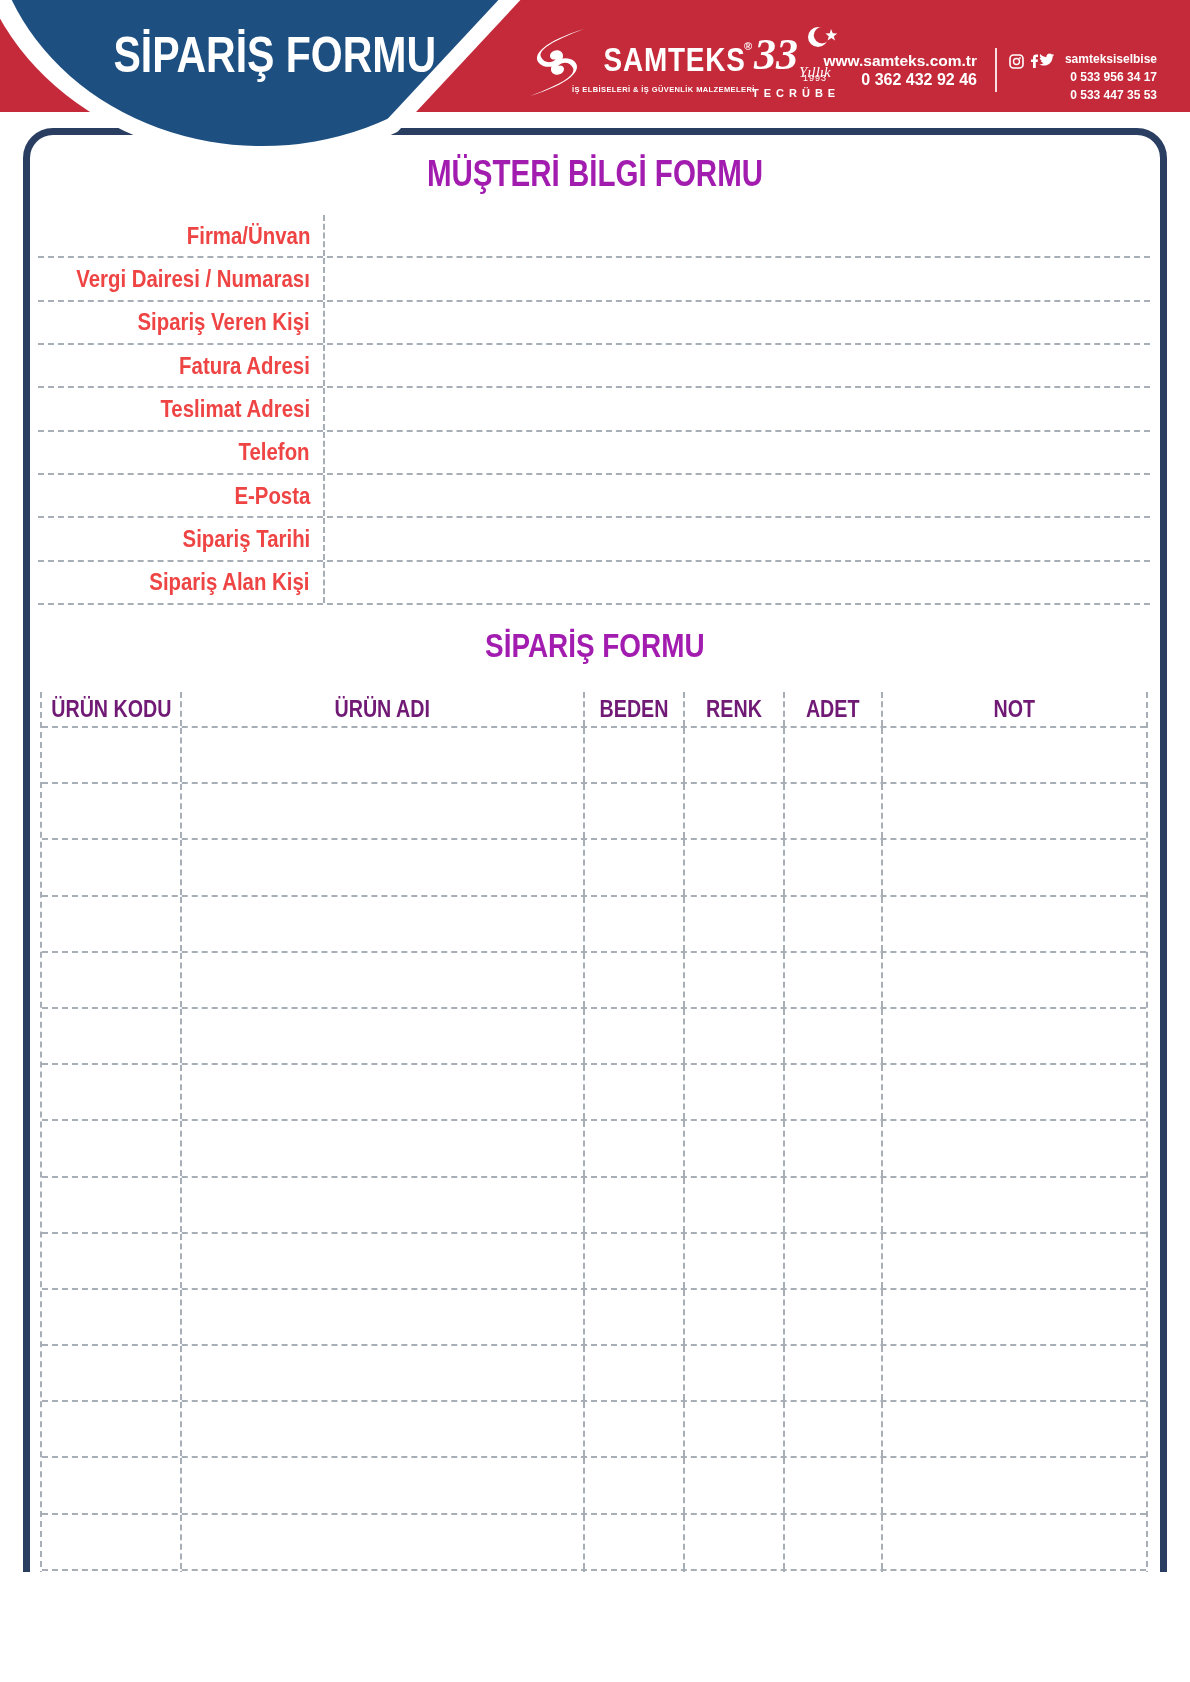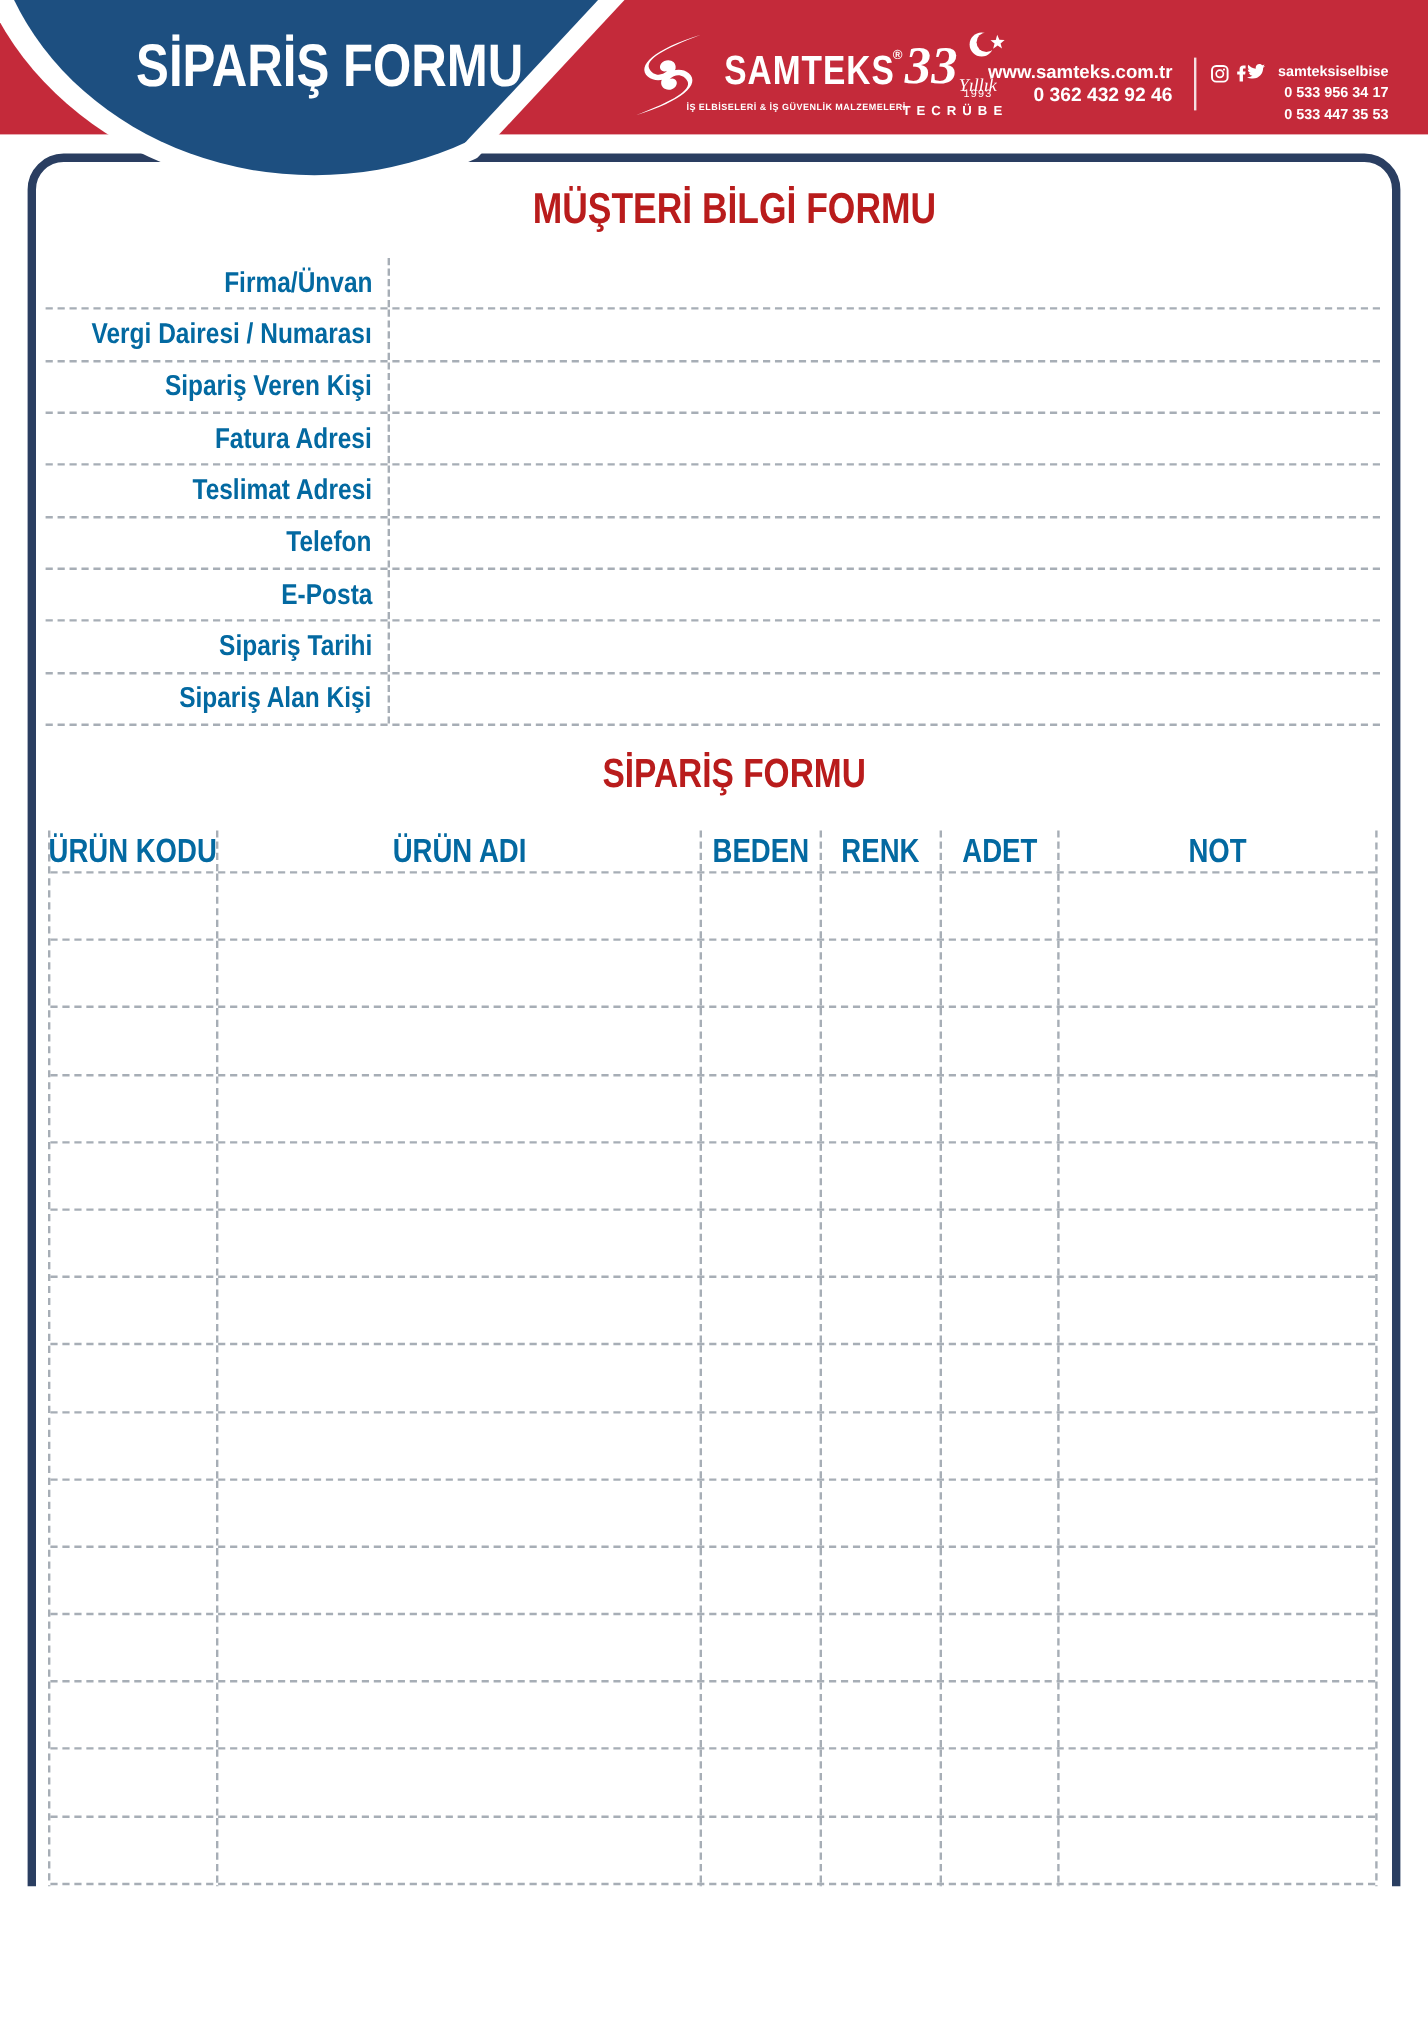--- a/index.html
+++ b/index.html
@@ -26,42 +26,42 @@
   #contact-left{right:213px;top:51px;text-align:right;line-height:19px;}
   #contact-left .l1{font-size:15.5px;font-weight:bold;}
   #contact-left .l2{font-size:16px;font-weight:bold;}
   #contact-divider{left:995px;top:48px;width:2px;height:44px;background:rgba(255,255,255,0.85);z-index:4;}
   #contact-right{right:33px;top:50px;text-align:right;line-height:18px;font-size:12px;font-weight:bold;}
 
   
   #form-frame{left:23px;top:128px;width:1144px;height:1535px;box-sizing:border-box;
       border:7px solid #2a3e61;border-radius:30px;z-index:1;background:transparent;}
 
-  .section-title{width:1144px;left:40px;text-align:center;color:#b91c1c;font-weight:bold;z-index:2;}
+  .section-title{width:1144px;left:23px;text-align:center;color:#a21caf;font-weight:bold;z-index:2;}
   #customer-title{top:153px;font-size:36px;}
   #order-title{top:626px;font-size:34px;}
 
   
   #customer-rows{left:38px;top:215px;width:1112px;z-index:2;}
   .c-row{display:flex;height:43.35px;box-sizing:border-box;border-bottom:2px dashed #a7aeb6;}
   .c-label{width:285px;box-sizing:border-box;padding-right:13px;display:flex;align-items:center;
-      justify-content:flex-end;font-size:24px;font-weight:bold;color:#0369a1;}
+      justify-content:flex-end;font-size:24px;font-weight:bold;color:#ef4444;}
   .c-value{flex:1;box-sizing:border-box;border-left:2px dashed #a7aeb6;}
 
   
   #order-table{left:40px;top:692px;width:1108px;box-sizing:border-box;z-index:2;
       border-left:2px dashed #a7aeb6;border-right:2px dashed #a7aeb6;}
   .t-row{display:grid;grid-template-columns:140px 403px 100px 100px 98px 1fr;
       box-sizing:border-box;border-bottom:2px dashed #a7aeb6;}
   .t-head{height:36px;}
   .t-body{height:56.2px;}
   .t-cell{box-sizing:border-box;border-right:2px dashed #a7aeb6;display:flex;
       align-items:center;justify-content:center;}
   .t-cell:last-child{border-right:none;}
-  .t-head .t-cell{font-size:28px;font-weight:bold;color:#0369a1;}
+  .t-head .t-cell{font-size:24px;font-weight:bold;color:#701a75;}
 </style>
 </head>
 <body>
 
 <div id="page">
 
   <svg id="band-svg" width="1190" height="170" viewBox="0 0 1190 170">
     <defs>
       <clipPath id="cutW">
           <polygon points="-400,-300 800,-300 334,200 -400,200"></polygon>

